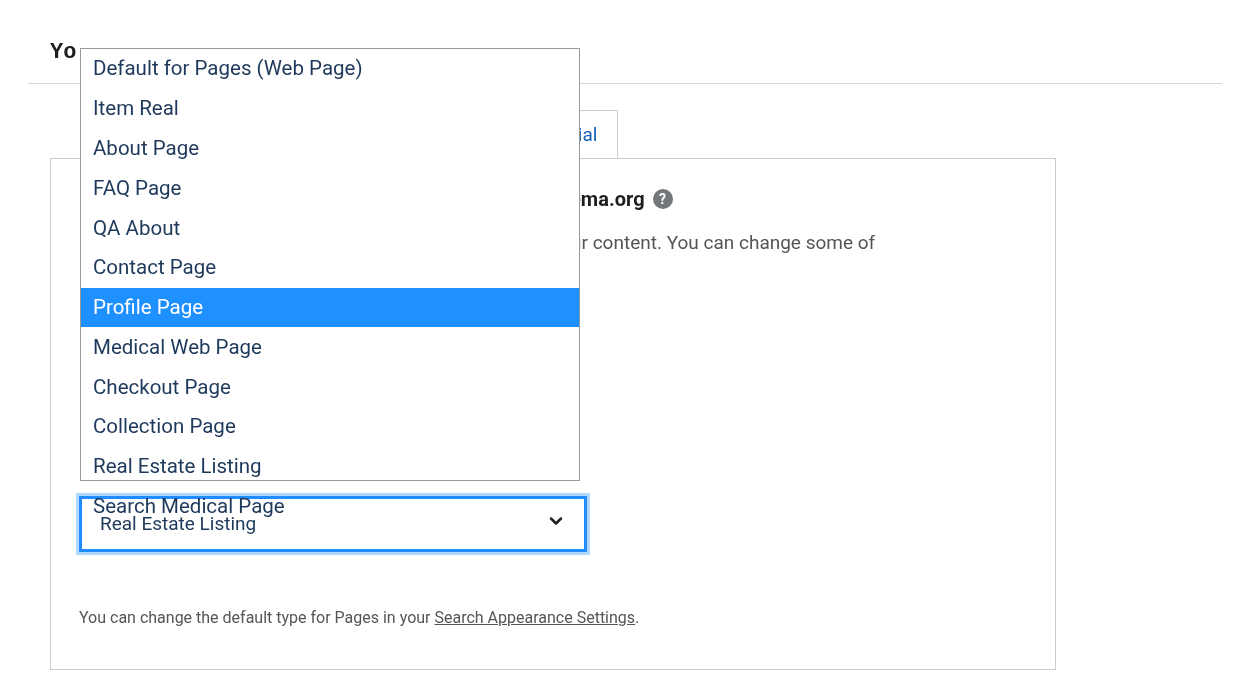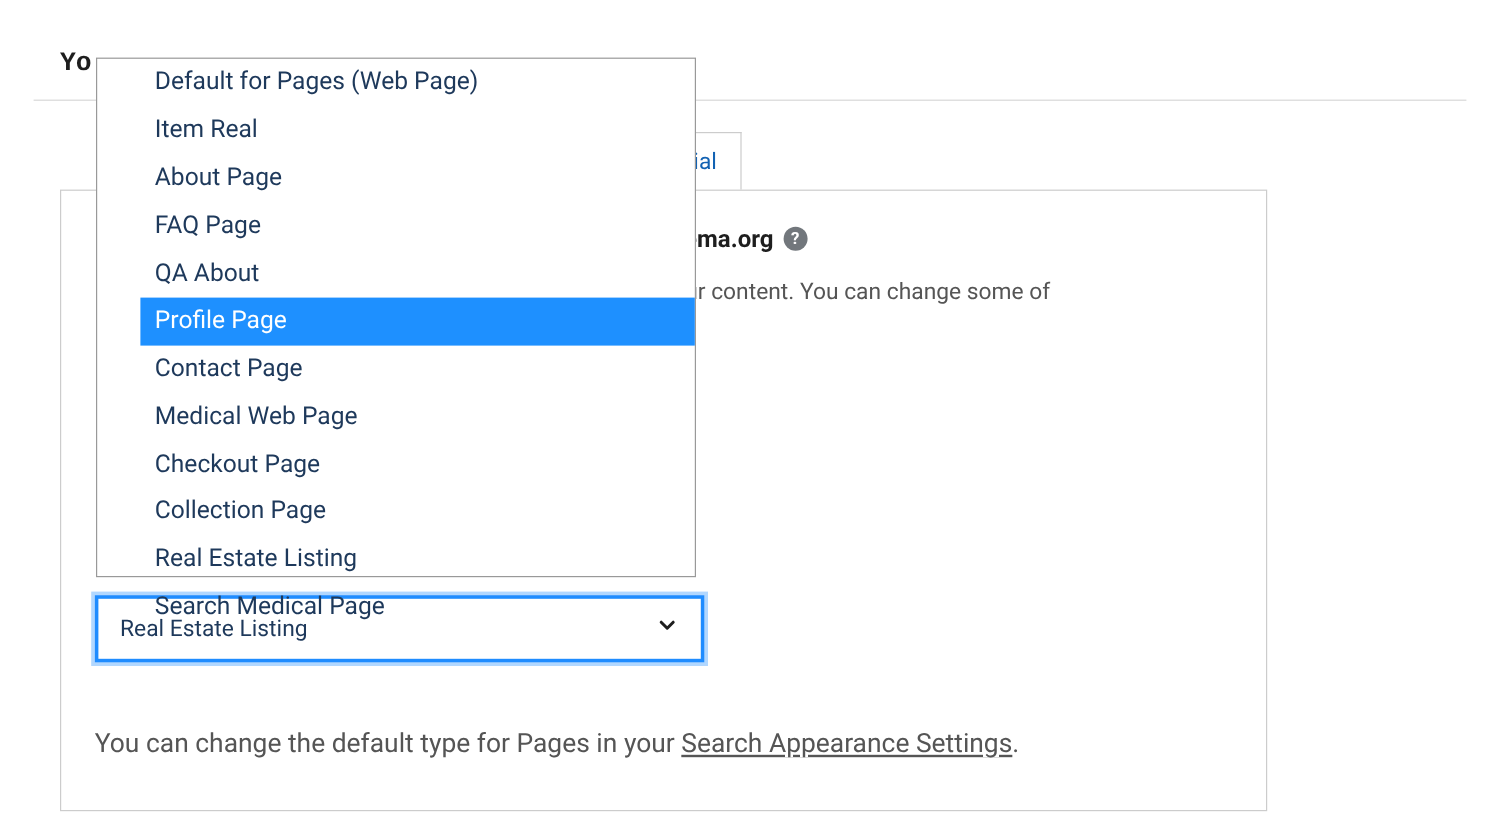--- a/index.html
+++ b/index.html
@@ -91,39 +91,38 @@
       background: #fff;
       cursor: pointer;
     }
     .chevron {
       font-size: 20px;
       font-weight: 700;
       color: #1e1e1e;
     }
     .footnote {
       margin-top: 56px;
-      font-size: 22px;
+      font-size: 16px;
       color: #555;
     }
     .footnote a {
       color: #555;
       text-decoration: underline;
     }
 
     
     .dropdown-list {
       position: absolute;
       left: 80px;
       top: 48px;
       width: 500px;
       height: 433px;
       background: #fff;
       border: 1px solid #999;
       z-index: 50;
-      padding-left: 36px;
     }
     .dropdown-item {
       padding: 3.4px 12px;
       font-size: 20.5px;
       color: #1e395b;
       cursor: pointer;
       line-height: 33px;
     }
     .dropdown-item.highlight {
       background: #1e90ff;
@@ -167,20 +166,20 @@
     <span>You can change the default type for Pages in your </span><a href="#">Search Appearance Settings</a><span>.</span>
   </div>
 </div>
 
 <div class="dropdown-list" id="dropdown-list">
     <div class="dropdown-item">Default for Pages (Web Page)</div>
     <div class="dropdown-item">Item Real</div>
     <div class="dropdown-item">About Page</div>
     <div class="dropdown-item">FAQ Page</div>
     <div class="dropdown-item">QA About</div>
+    <div class="dropdown-item">Contact Page</div>
     <div class="dropdown-item highlight">Profile Page</div>
-    <div class="dropdown-item">Contact Page</div>
     <div class="dropdown-item">Medical Web Page</div>
     <div class="dropdown-item">Checkout Page</div>
     <div class="dropdown-item">Collection Page</div>
     <div class="dropdown-item">Real Estate Listing</div>
     <div class="dropdown-item">Search Medical Page</div>
   </div>
 
 </body></html>

